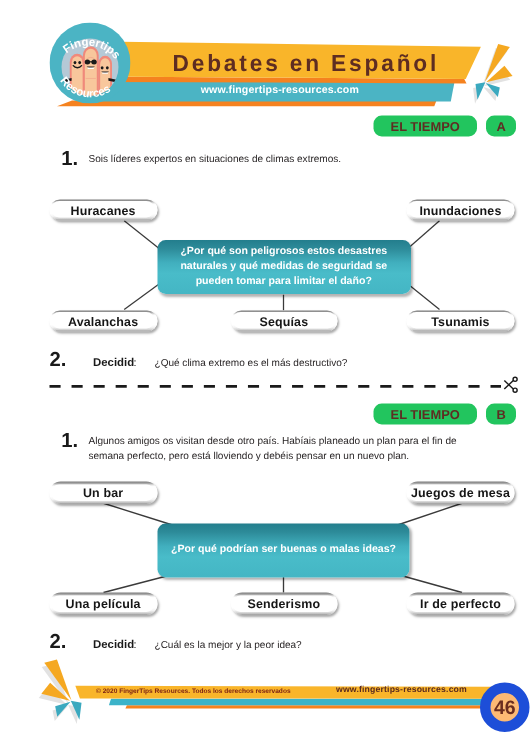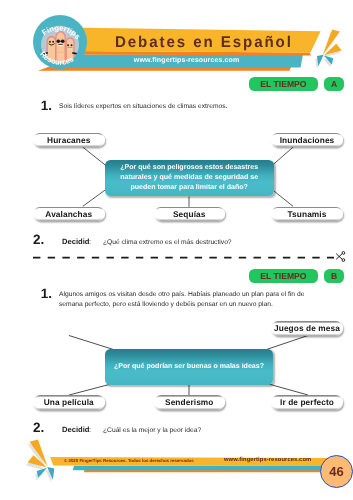--- a/index.html
+++ b/index.html
@@ -49,21 +49,21 @@
         display:flex;align-items:center;justify-content:center;text-align:center;
         color:#ffffff;font-size:7.05px;font-weight:bold;line-height:9.8px;
         box-shadow:1.1px 1.4px 1.7px rgba(0,0,0,.30);}
   svg.links{position:absolute;left:0;top:0;width:353px;height:500px;overflow:visible;}
 
   
   .ft-svg{position:absolute;left:0;top:455px;}
   .ft-copy{position:absolute;left:52px;top:457.5px;font-size:4.4px;color:#7a1f14;font-weight:bold;}
   .ft-url{position:absolute;left:212px;top:456.5px;font-size:5.8px;color:#5b2b20;font-weight:bold;letter-spacing:.1px;}
   .pagenum{position:absolute;left:308px;top:455px;width:33px;height:33px;border-radius:50%;
-    background:#fdba74;border:1px solid #1d4ed8;box-sizing:border-box;
+    background:#fdba74;border:7px solid #1d4ed8;box-sizing:border-box;
     display:flex;align-items:center;justify-content:center;
     font-size:13px;font-weight:bold;color:#6b2d1f;}
 </style>
 </head>
 <body>
 
 <div class="page">
 
   <svg class="hdr-svg" width="353" height="95" viewBox="0 0 353 95">
 
@@ -199,20 +199,23 @@
   <div class="qtext" style="left:47px;top:289.5px;width:264px;">Algunos amigos os visitan desde otro país. Habíais planeado un plan para el fin de semana perfecto, pero está lloviendo y debéis pensar en un nuevo plan.</div>
 
   <svg class="links">
     <line x1="57" y1="335.5" x2="103" y2="350" stroke="#3a3a3a" stroke-width="0.9"></line>
     <line x1="57" y1="395" x2="103" y2="383" stroke="#3a3a3a" stroke-width="0.9"></line>
     <line x1="296" y1="335.5" x2="253" y2="350" stroke="#3a3a3a" stroke-width="0.9"></line>
     <line x1="296" y1="395" x2="253" y2="383" stroke="#3a3a3a" stroke-width="0.9"></line>
     <line x1="177" y1="384.5" x2="177" y2="395" stroke="#3a3a3a" stroke-width="0.9"></line>
   </svg>
 
+  <div class="node" style="left:21px;top:321px;width:71.5px;height:14.5px;">
+      <span>Un bar</span>
+    </div>
   <div class="node" style="left:259px;top:321px;width:72px;height:14.5px;">
       <span>Juegos de mesa</span>
     </div>
   <div class="node" style="left:21px;top:395px;width:71.5px;height:14.5px;justify-content:center;">
       <span>Una película</span>
     </div>
   <div class="node" style="left:141.5px;top:395px;width:71.5px;height:14.5px;">
       <span>Senderismo</span>
     </div>
   <div class="node" style="left:259px;top:395px;width:72px;height:14.5px;">

